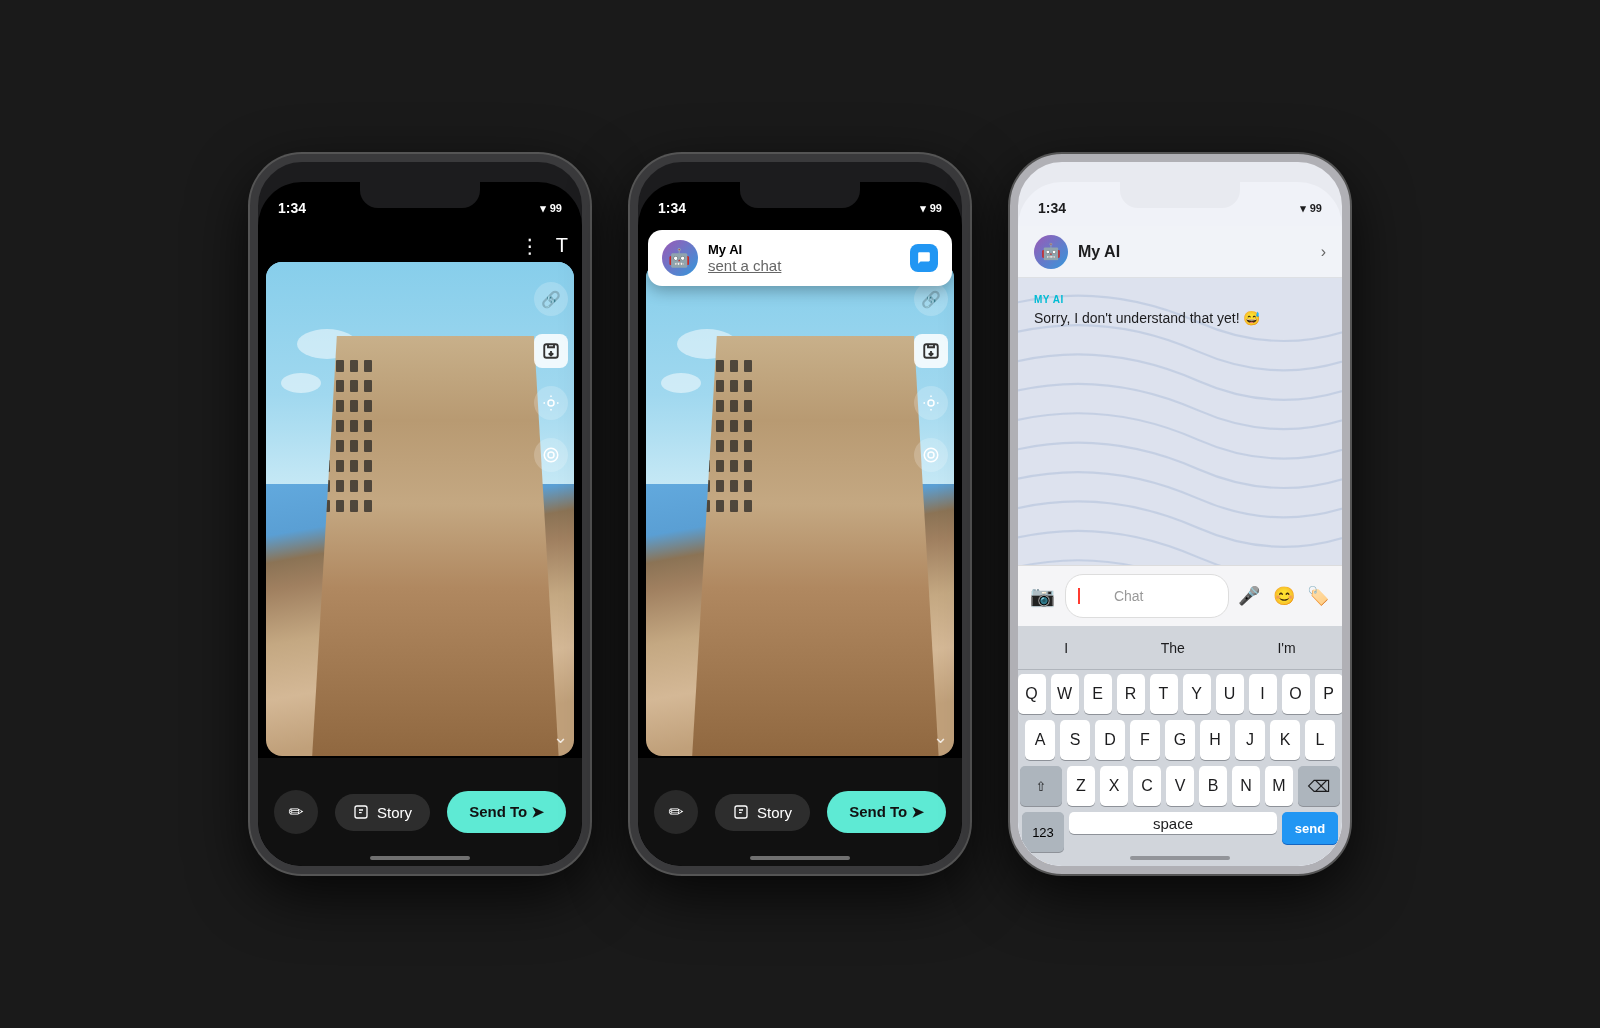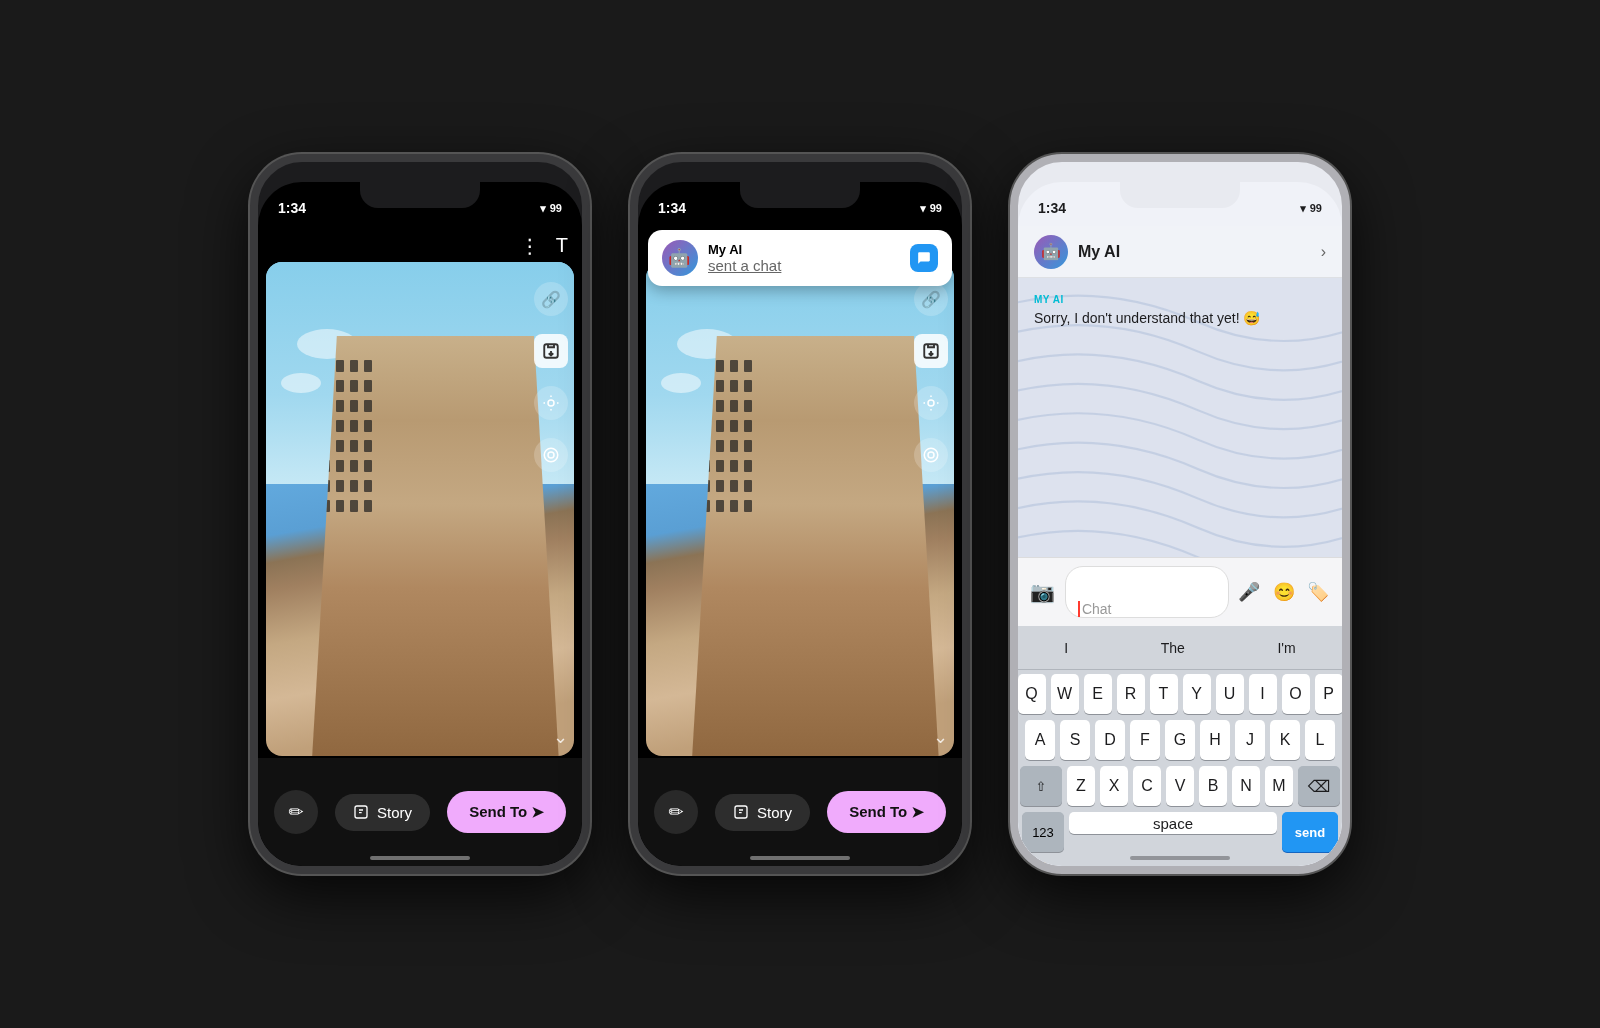--- a/index.html
+++ b/index.html
@@ -203,21 +203,21 @@
       gap: 8px;
       background: rgba(255,255,255,0.12);
       border-radius: 24px;
       padding: 10px 18px;
       color: white;
       font-size: 15px;
       font-weight: 500;
     }
 
     .snap-send-btn {
-      background: #f0abfc;
+      background: #5eead4;
       border-radius: 28px;
       padding: 12px 22px;
       display: flex;
       align-items: center;
       gap: 8px;
       font-size: 15px;
       font-weight: 700;
       color: #111;
     }
 
@@ -374,29 +374,30 @@
       border-top: 1px solid rgba(0,0,0,0.1);
     }
 
     .chat-camera-icon {
       color: #666;
       font-size: 20px;
     }
 
     .chat-input-box {
       flex: 1;
-      height: 52px;
+      height: 44px;
       background: white;
       border-radius: 18px;
       border: 1px solid #ddd;
       display: flex;
-      align-items: flex-end;
+      align-items: center;
       padding: 0 12px;
       font-size: 14px;
       color: #999;
+      gap: 32px;
     }
 
     .chat-input-cursor {
       width: 2px;
       height: 16px;
       background: #FF3B30;
       display: inline-block;
       margin-right: 2px;
     }
 
@@ -496,21 +497,21 @@
       align-items: center;
       justify-content: center;
       font-size: 15px;
       color: #1c1c1e;
       box-shadow: 0 1px 0 #8e9299;
     }
 
     .kbd-send {
       background: #2196F3;
       border-radius: 5px;
-      height: 40px;
+      height: 32px;
       width: 56px;
       display: flex;
       align-items: center;
       justify-content: center;
       font-size: 13px;
       font-weight: 600;
       color: white;
       box-shadow: 0 1px 0 #1565c0;
     }
 

